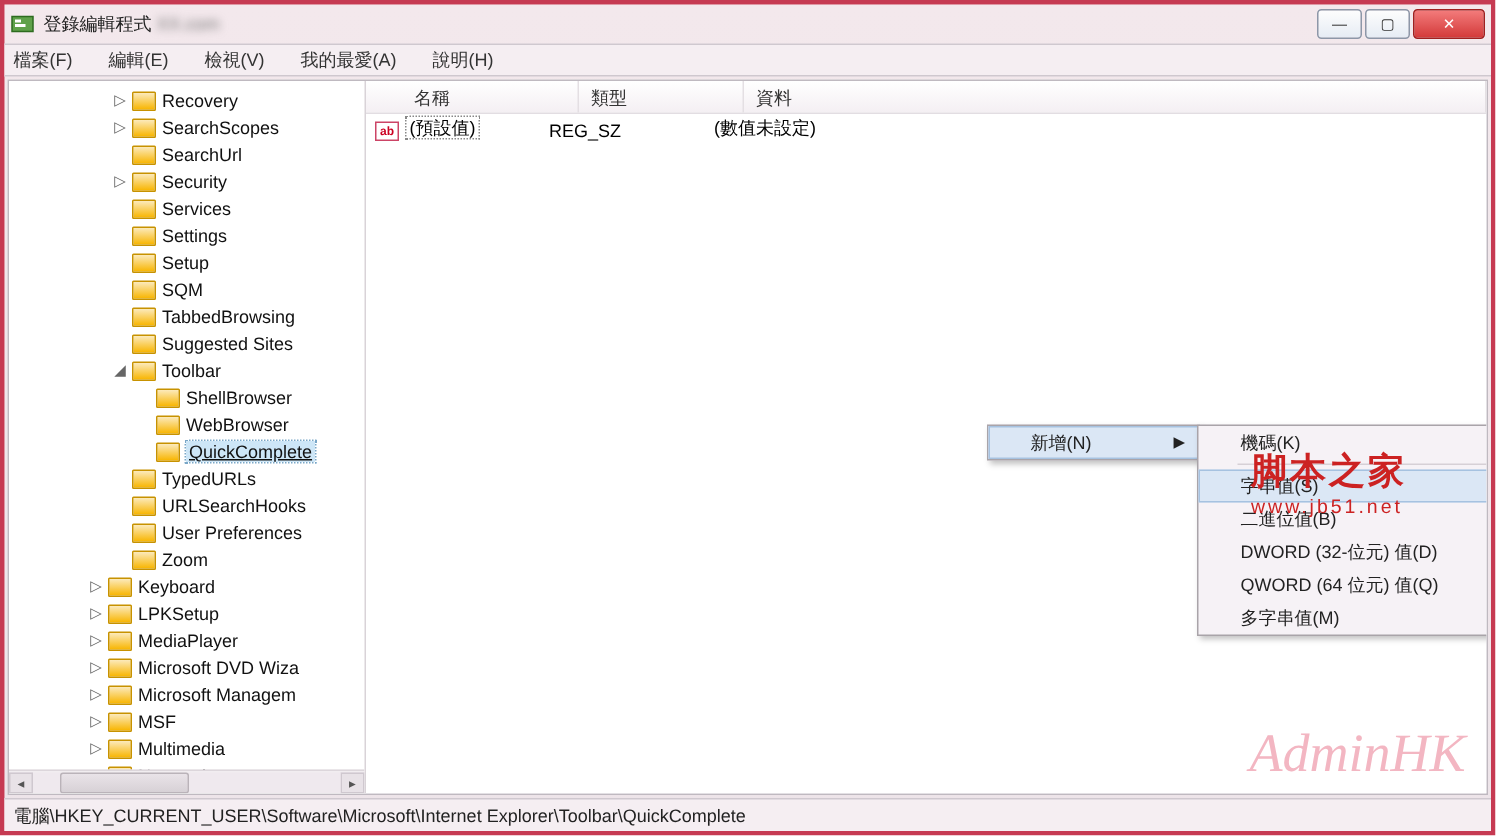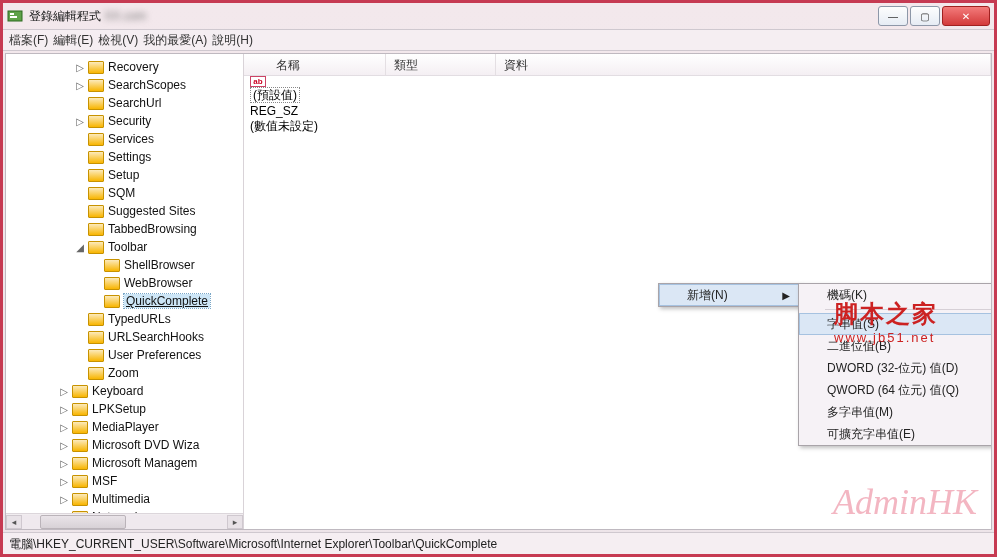--- a/index.html
+++ b/index.html
@@ -5,41 +5,41 @@
 * { box-sizing: border-box; margin: 0; padding: 0; font-family: "Microsoft JhengHei", "Segoe UI", Tahoma, sans-serif; font-size: 12px; }
 html, body { width: 997px; height: 557px; overflow: hidden; background: #fff; }
 .window { width: 997px; height: 557px; border: 3px solid #c63a52; display: flex; flex-direction: column; background: linear-gradient(#f3e8ec, #ede4e9); }
 .titlebar { height: 26px; display: flex; align-items: center; padding: 0 4px; }
 .titlebar .app-icon { width: 16px; height: 16px; margin-right: 6px; }
 .titlebar .title { flex: 1; color: #222; }
 .titlebar .title .blurred { filter: blur(3px); color: #777; }
 .winbtns { display: flex; gap: 2px; }
 .winbtn { width: 30px; height: 20px; border: 1px solid #8d97a8; border-radius: 3px; background: linear-gradient(#fdfdfd,#e6ecf4); display:flex; align-items:center; justify-content:center; font-size:10px; color:#333; }
 .winbtn.close { width: 48px; background: linear-gradient(#f37b7b,#d33a3a); color:#fff; border-color:#a02020;}
-.menubar { height: 22px; background: #f5eef2; border-top: 1px solid #cfc8cf; border-bottom: 1px solid #cfc8cf; display:flex; align-items:center; padding: 0 6px; gap: 5px; }
+.menubar { height: 22px; background: #f5eef2; border-top: 1px solid #cfc8cf; border-bottom: 1px solid #cfc8cf; display:flex; align-items:center; padding: 0 6px; gap: 24px; }
 .menubar span { color:#333; }
 .content { flex:1; display:flex; background:#fff; border:1px solid #bfb9c0; margin:2px; position:relative; overflow:hidden;}
 .treepane { width: 238px; border-right:1px solid #d9d3d8; overflow:hidden; position:relative; background:#fff;}
 .tree { padding: 4px 0 4px 4px; white-space:nowrap; }
 .tree-row { display:flex; align-items:center; height:18px; }
 .tree-row .spacer { display:inline-block; }
 .tree-row .expander { width:12px; height:12px; display:inline-flex; align-items:center; justify-content:center; color:#666; font-size:10px; margin-right:2px;}
 .tree-row .folder { width:16px; height:13px; background: linear-gradient(#fceabb,#f8b500); border:1px solid #c79200; border-radius:1px 1px 1px 1px; margin-right:4px; position:relative;}
 .tree-row .label { color:#111; }
 .tree-row.selected .label { background:#cde6f7; outline:1px dotted #7aa7c7; padding:0 2px;text-decoration:underline;}
 .tree-hscroll { position:absolute; bottom:0; left:0; right:0; height:16px; background:#f1edf0; border-top:1px solid #dcd6db; display:flex; align-items:center; }
 .tree-hscroll .arrow { width:16px; height:14px; background:#e8e2e7; border:1px solid #cfc8cf; display:flex; align-items:center; justify-content:center; font-size:9px; color:#555;}
 .tree-hscroll .track { flex:1; height:14px; background:#efe9ee; position:relative;}
 .tree-hscroll .thumb { position:absolute; left:18px; top:0; width:86px; height:14px; background:linear-gradient(#e9e3e8,#d7d1d6); border:1px solid #bab3b9; border-radius:2px;}
 .listpane { flex:1; display:flex; flex-direction:column; overflow:hidden; }
 .colheaders { height:22px; display:flex; border-bottom:1px solid #e2dde2; background:linear-gradient(#fff,#f4eff3);}
 .colheaders div { border-right:1px solid #e4dfe3; padding:3px 8px; color:#333; }
 .col-name { width:118px;margin-left:24px; } .col-type { width:110px; } .col-data { flex:1; }
 .listbody { flex:1; position:relative; background:#fff; }
-.list-row { display:flex; height:18px; align-items:flex-start; padding-left:6px;flex-direction:column;}
+.list-row { display:flex; height:18px; align-items:flex-end; padding-left:6px;}
 .list-row .sz-icon { width:16px; height:13px; background:#fff; border:1px solid #c46; display:flex; align-items:center; justify-content:center; font-size:8px; color:#c02; font-weight:bold; margin-right:4px;}
 .list-row .n { width:96px; }
 .list-row .t { width:110px; }
 .list-row .d { flex:1; }
 .list-row .n span { border:1px dotted #888; padding:0 2px;}
 .statusbar { height:22px; border-top:1px solid #cfc8cf; background:#f5eef2; padding:3px 6px; color:#222; }
 .ctxmenu { position:absolute; background:#f6f2f6; border:1px solid #a9a4a9; box-shadow:2px 2px 4px rgba(0,0,0,.25); }
 .ctxmenu .item { height:22px; display:flex; align-items:center; padding:0 28px 0 28px; position:relative; color:#222;}
 .ctxmenu .item:hover, .ctxmenu .item.hovered { background:#dbe7f5; border:1px solid #a6c2e0; padding:0 27px 0 27px;}
 .ctxmenu .item .arrow-r { position:absolute; right:8px; font-size:10px;}
@@ -130,27 +130,27 @@
           <div class="tree-row">
             <span class="spacer" style="width: 64px;"></span>
             <span class="expander"></span>
             <span class="folder"></span>
             <span class="label">SQM</span>
           </div>
           <div class="tree-row">
             <span class="spacer" style="width: 64px;"></span>
             <span class="expander"></span>
             <span class="folder"></span>
+            <span class="label">TabbedBrowsing</span>
+          </div>
+          <div class="tree-row">
+            <span class="spacer" style="width: 64px;"></span>
+            <span class="expander"></span>
+            <span class="folder"></span>
             <span class="label">Suggested Sites</span>
-          </div>
-          <div class="tree-row">
-            <span class="spacer" style="width: 64px;"></span>
-            <span class="expander"></span>
-            <span class="folder"></span>
-            <span class="label">TabbedBrowsing</span>
           </div>
           <div class="tree-row">
             <span class="spacer" style="width: 64px;"></span>
             <span class="expander">◢</span>
             <span class="folder"></span>
             <span class="label">Toolbar</span>
           </div>
           <div class="tree-row">
             <span class="spacer" style="width: 80px;"></span>
             <span class="expander"></span>
@@ -284,23 +284,20 @@
             </div>
             <div class="item">
               <span>DWORD (32-位元) 值(D)</span>
             </div>
             <div class="item">
               <span>QWORD (64 位元) 值(Q)</span>
             </div>
             <div class="item">
               <span>多字串值(M)</span>
             </div>
-            <div class="item">
-              <span>可擴充字串值(E)</span>
-            </div>
           </div>
 
         <div class="watermark1">
           <div class="big">脚本之家</div>
           <div class="small">www.jb51.net</div>
         </div>
         <div class="watermark2">AdminHK</div>
       </div>
     </div>
   </div>

